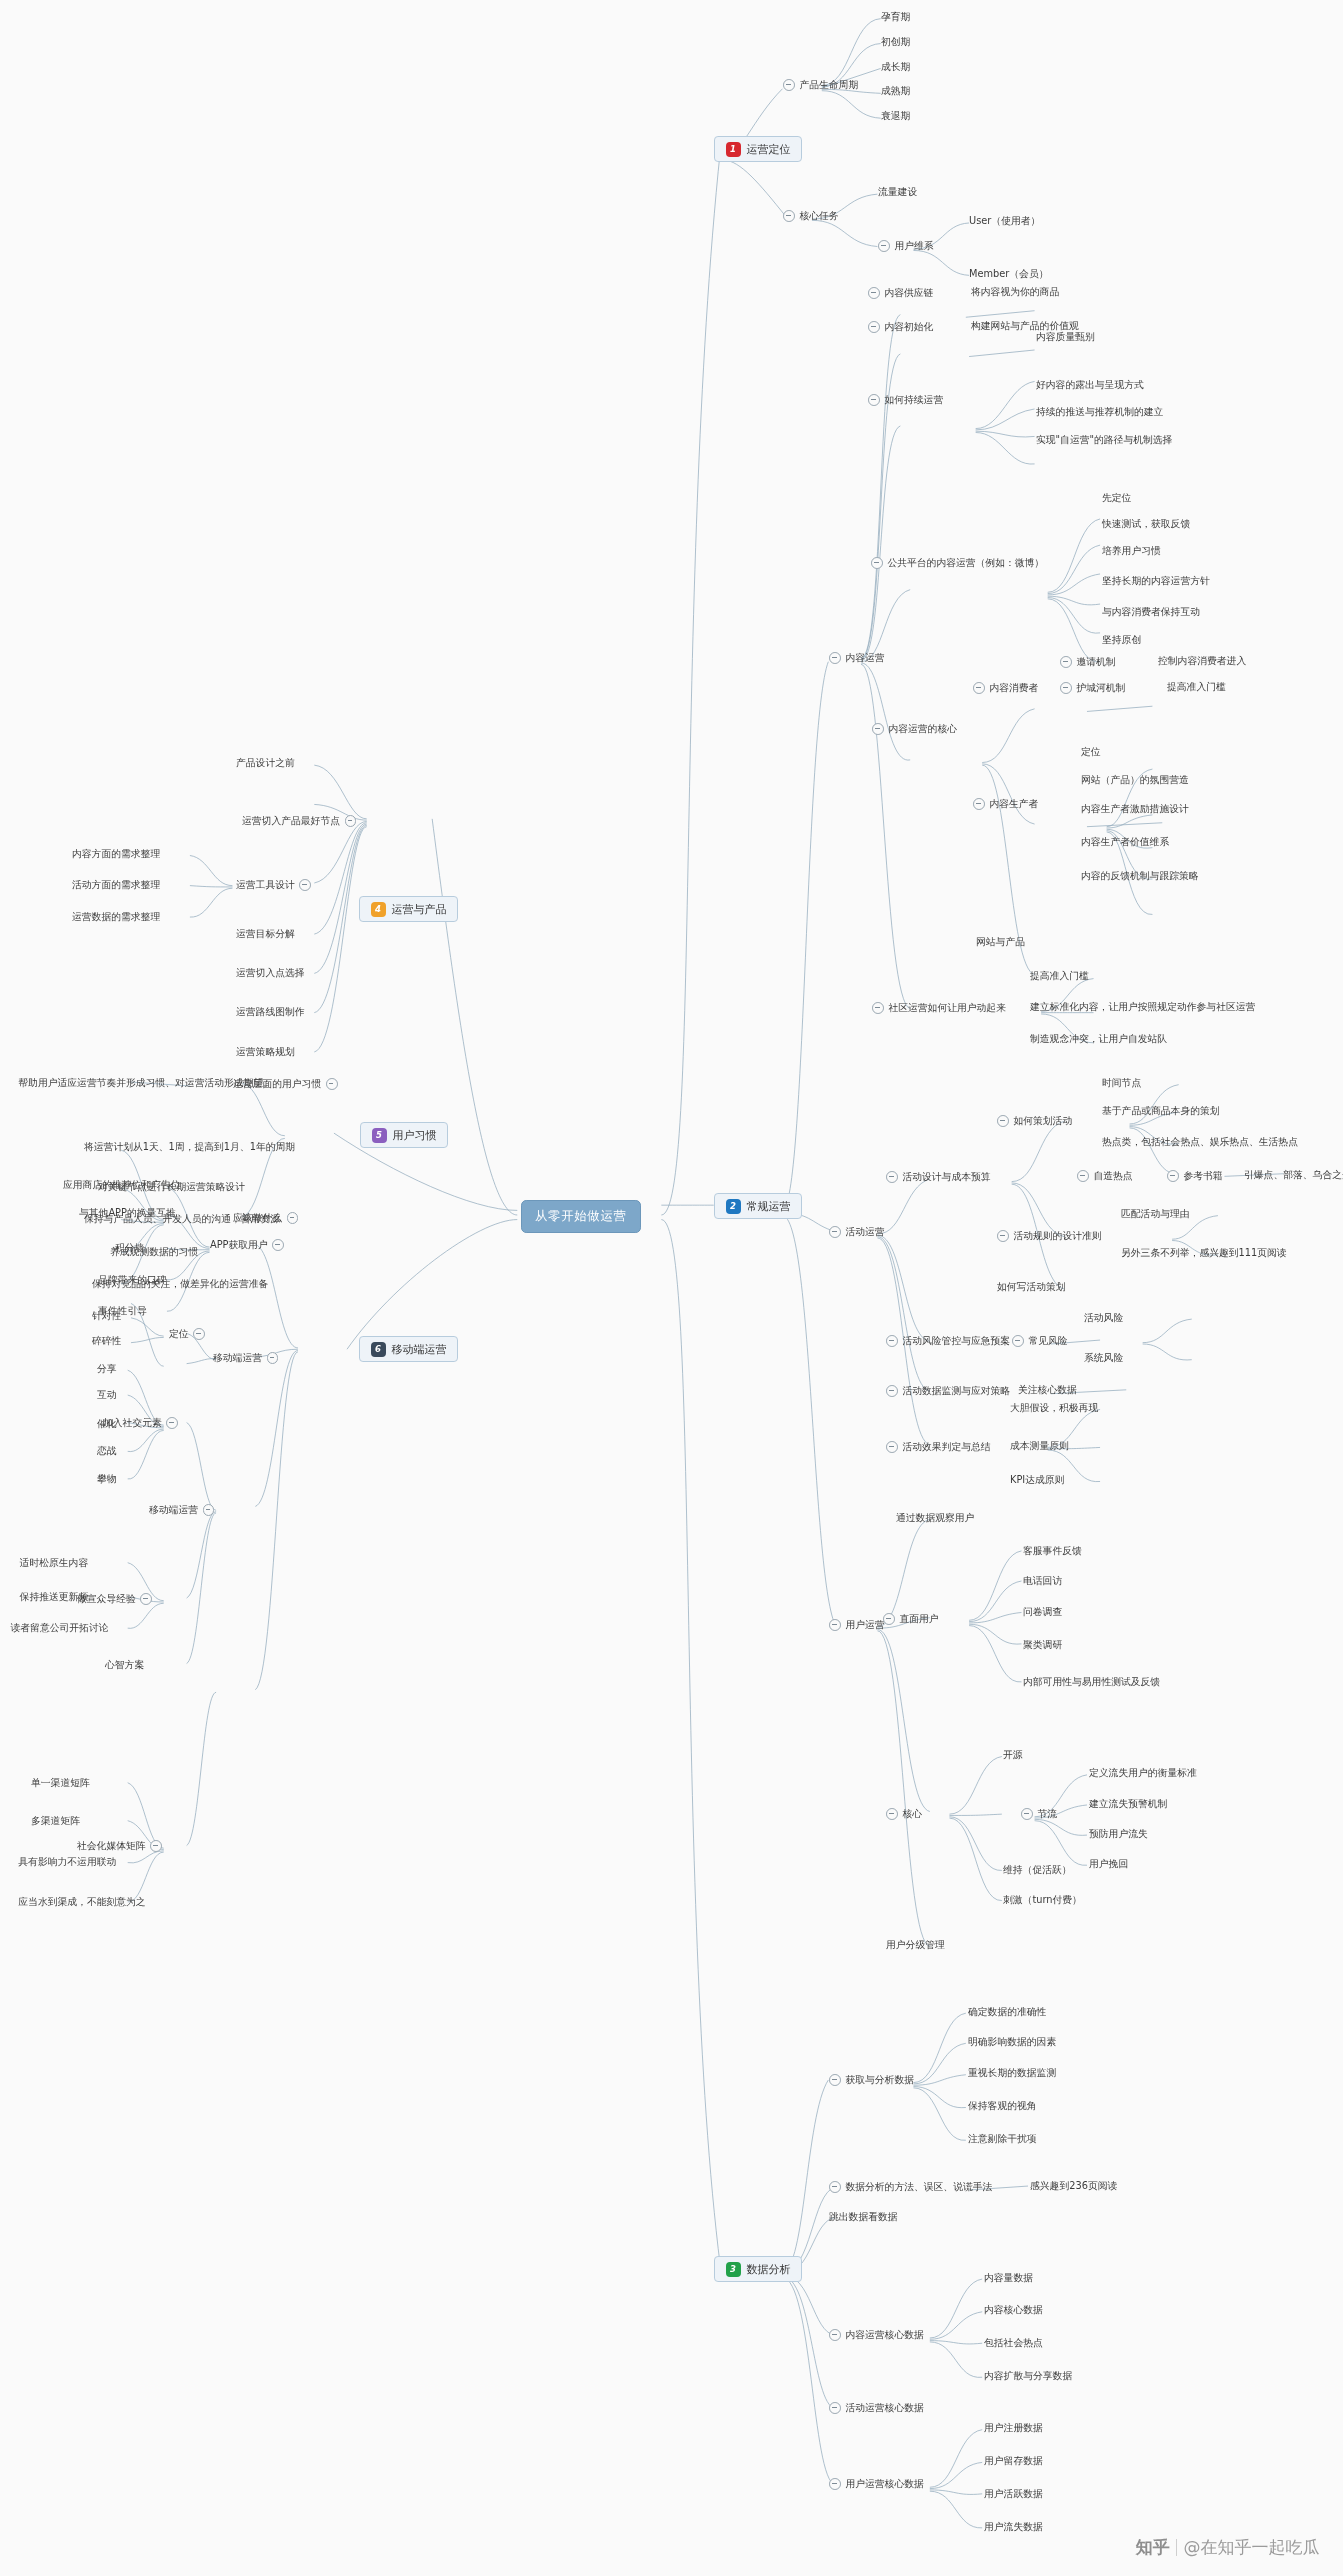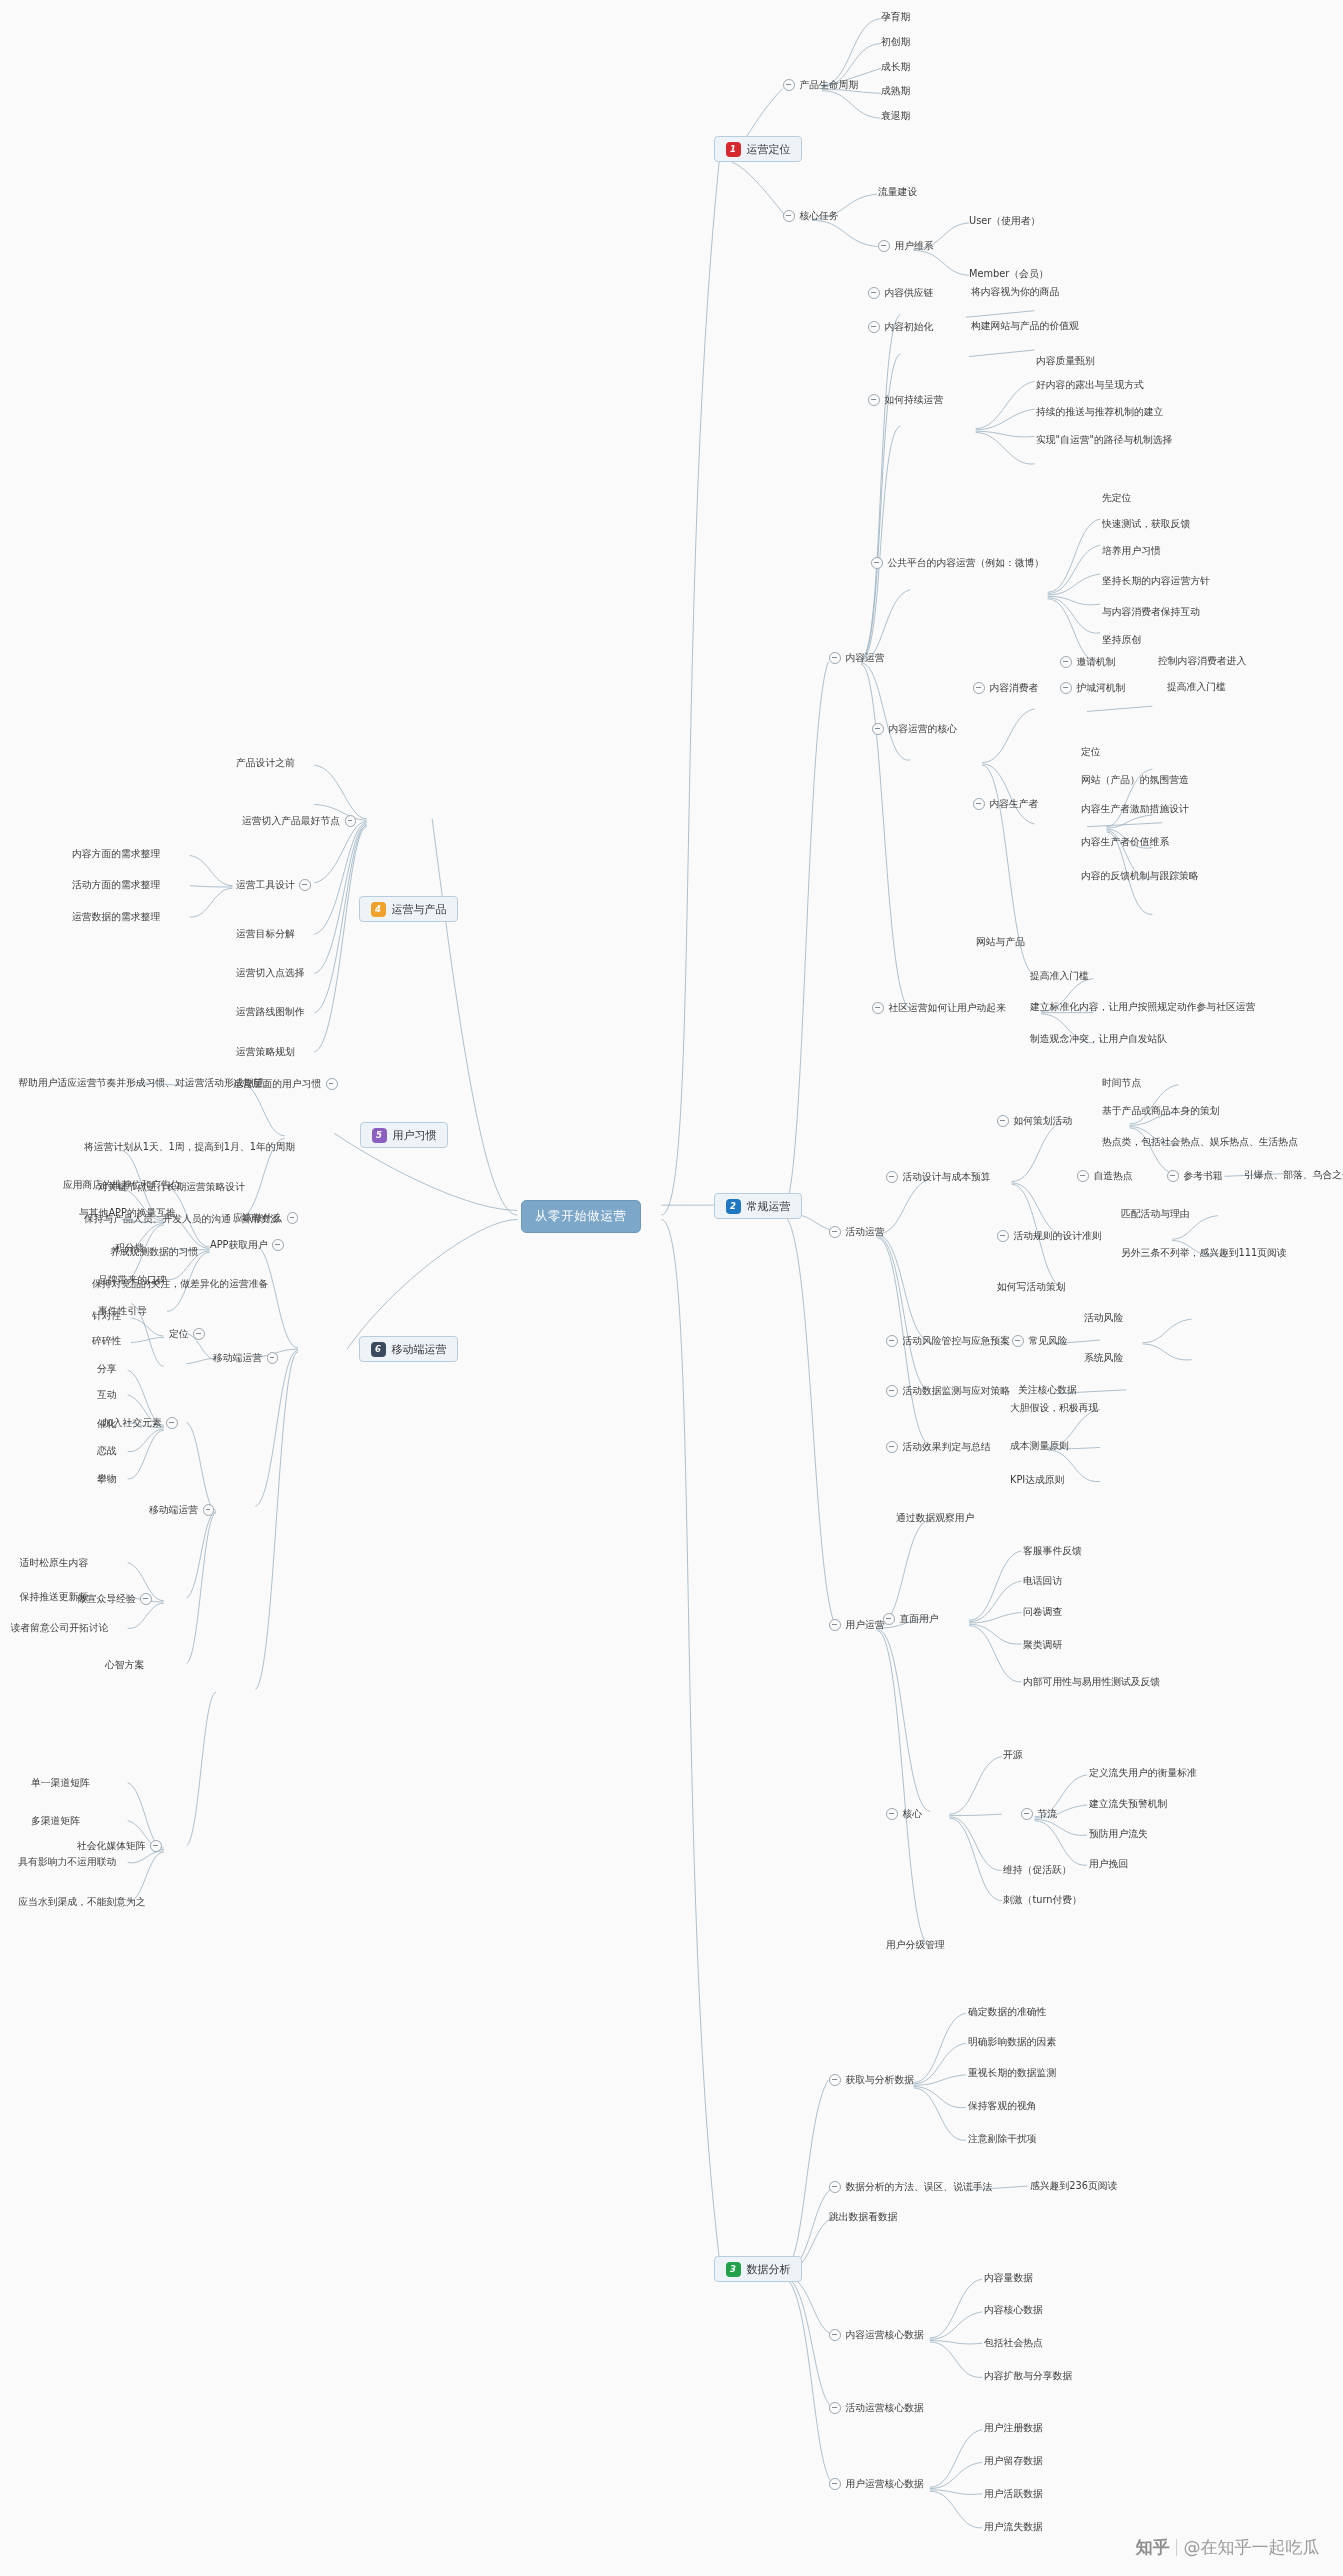--- a/index.html
+++ b/index.html
@@ -263,21 +263,21 @@
 <div class="node" style="left:969px;top:269px;"><span class="txt">Member（会员）</span></div>
 
 <div class="node" style="left:829px;top:652px;"><span class="collapse"></span><span class="txt">内容运营</span></div>
 
 <div class="node" style="left:868px;top:287px;"><span class="collapse"></span><span class="txt">内容供应链</span></div>
 <div class="node" style="left:971px;top:287px;"><span class="txt">将内容视为你的商品</span></div>
 <div class="node" style="left:868px;top:321px;"><span class="collapse"></span><span class="txt">内容初始化</span></div>
 <div class="node" style="left:971px;top:321px;"><span class="txt">构建网站与产品的价值观</span></div>
 
 <div class="node" style="left:868px;top:394px;"><span class="collapse"></span><span class="txt">如何持续运营</span></div>
-<div class="node" style="left:1036px;top:356px;"><span class="txt">内容质量甄别</span></div>
+<div class="node" style="left:1036px;top:332px;"><span class="txt">内容质量甄别</span></div>
 <div class="node" style="left:1036px;top:380px;"><span class="txt">好内容的露出与呈现方式</span></div>
 <div class="node" style="left:1036px;top:407px;"><span class="txt">持续的推送与推荐机制的建立</span></div>
 <div class="node" style="left:1036px;top:435px;"><span class="txt">实现"自运营"的路径与机制选择</span></div>
 
 <div class="node" style="left:871px;top:557px;"><span class="collapse"></span><span class="txt">公共平台的内容运营（例如：微博）</span></div>
 <div class="node" style="left:1102px;top:493px;"><span class="txt">先定位</span></div>
 <div class="node" style="left:1102px;top:519px;"><span class="txt">快速测试，获取反馈</span></div>
 <div class="node" style="left:1102px;top:546px;"><span class="txt">培养用户习惯</span></div>
 <div class="node" style="left:1102px;top:576px;"><span class="txt">坚持长期的内容运营方针</span></div>
 <div class="node" style="left:1102px;top:607px;"><span class="txt">与内容消费者保持互动</span></div>

